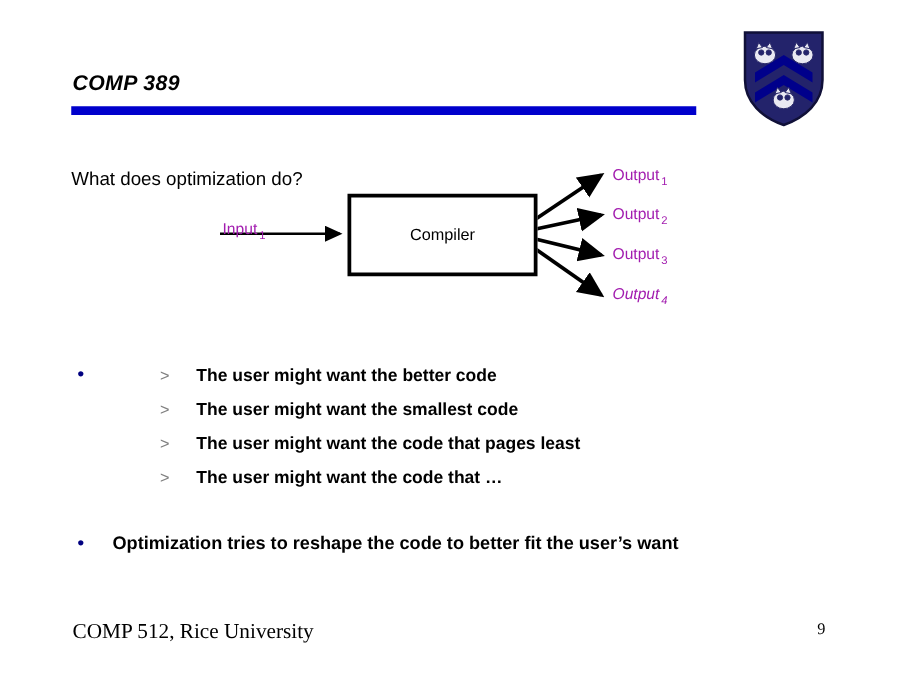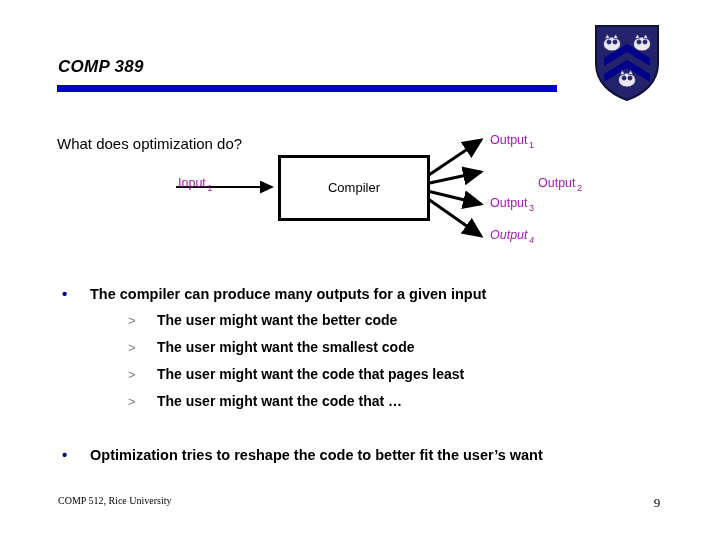--- a/index.html
+++ b/index.html
@@ -75,21 +75,21 @@
     color: #a21caf;
     white-space: nowrap;
   }
   .diagram-label .sub {
     font-size: 9px;
     vertical-align: sub;
     padding-left: 1.5px;
   }
   #input-label  { left: 178px; top: 162px; margin-top: 14px; }
   #output-1-label { left: 490px; top: 133px; }
-  #output-2-label { left: 490px; top: 176px; margin-left: 48px; }
+  #output-2-label { left: 490px; top: 164px; }
   #output-3-label { left: 490px; top: 196px; }
   #output-4-label { left: 490px; top: 228px; font-style: italic; }
 
   #compiler-box {
     position: absolute;
     left: 278px;
     top: 155px;
     width: 152px;
     height: 66px;
     border: 3px solid #000000;
@@ -155,21 +155,21 @@
   #bullet-2 {
     margin-top: 33px;
   }
 
   
   #footer-text {
     position: absolute;
     left: 58px;
     top: 495px;
     font-family: "Liberation Serif", serif;
-    font-size: 10px;
+    font-size: 17px;
     color: #000000;
     white-space: nowrap;
   }
   #page-number {
     position: absolute;
     left: 645px;
     top: 495px;
     width: 24px;
     text-align: center;
     font-family: "Liberation Serif", serif;
@@ -241,21 +241,20 @@
   <div class="diagram-label" id="output-2-label"><span>Output</span><span class="sub">2</span></div>
 
   <div class="diagram-label" id="output-3-label"><span>Output</span><span class="sub">3</span></div>
 
   <div class="diagram-label" id="output-4-label"><span>Output</span><span class="sub">4</span></div>
 
   <div id="body">
 
     <div class="bullet-l1" id="bullet-1">
       <span class="marker-l1">•</span>
-      <span>The compiler can produce many outputs for a given input</span>
       <div class="sub-list">
         <div class="bullet-l2">
           <span class="marker-l2">&gt;</span>
           <span>The user might want the better code</span>
         </div>
         <div class="bullet-l2">
           <span class="marker-l2">&gt;</span>
           <span>The user might want the smallest code</span>
         </div>
         <div class="bullet-l2">

